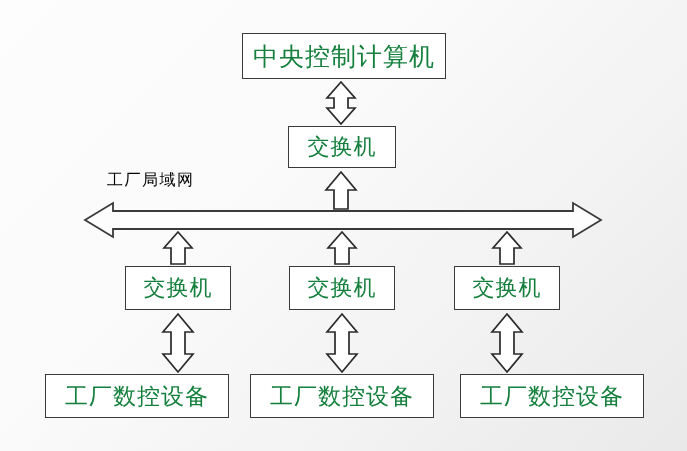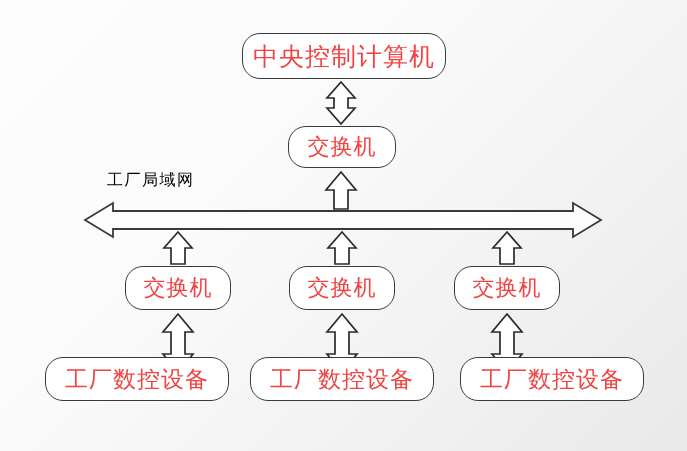--- a/index.html
+++ b/index.html
@@ -19,25 +19,25 @@
     height: 451px;
     background: linear-gradient(135deg, #fdfdfd 0%, #fbfbfb 35%, #f2f2f2 70%, #e9e9e9 100%);
   }
 
   
   .node {
     position: absolute;
     box-sizing: border-box;
     background: #ffffff;
     border: 1.6px solid #3a3a3a;
-    border-radius: 18px;
+    border-radius: 0;
     display: flex;
     align-items: center;
     justify-content: center;
-    color: #ef4444;
+    color: #15803d;
     letter-spacing: 1px;
     white-space: nowrap;
     z-index: 5;
     text-align: right;
   }
 
   .node-central {
     left: 242px;
     top: 33px;
     width: 204px;
@@ -57,21 +57,21 @@
     top: 266px;
     width: 106px;
     height: 44px;
     font-size: 22px;
   }
   .sw-col1 { left: 125px; }
   .sw-col2 { left: 289px; }
   .sw-col3 { left: 454px; }
 
   .node-device {
-    top: 357px;
+    top: 374px;
     width: 184px;
     height: 44px;
     font-size: 23px;
   }
   .dev-col1 { left: 45px; }
   .dev-col2 { left: 250px; }
   .dev-col3 { left: 460px; }
 
   
   .lan-label {

